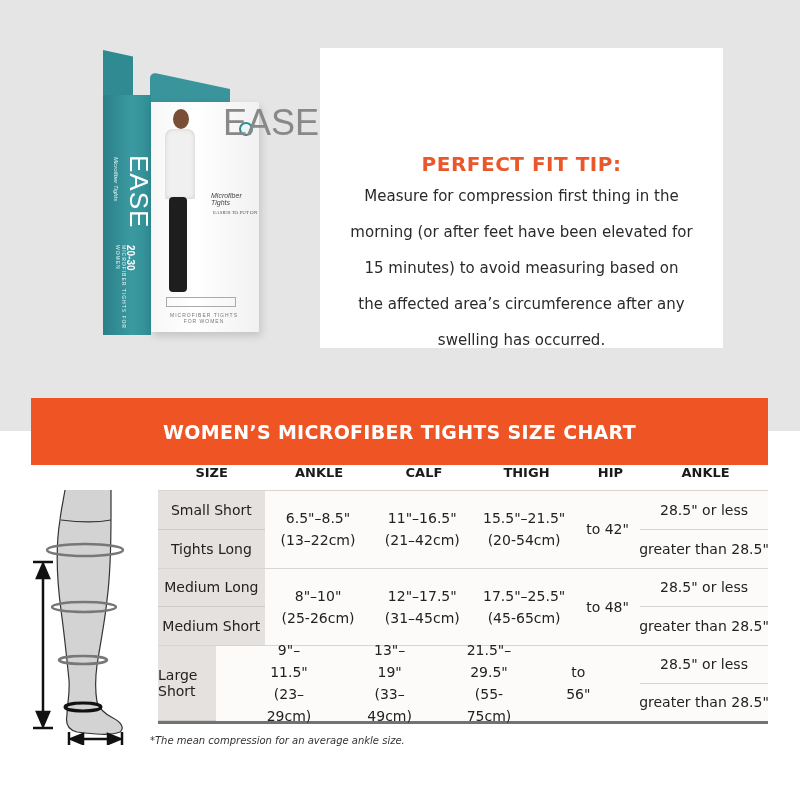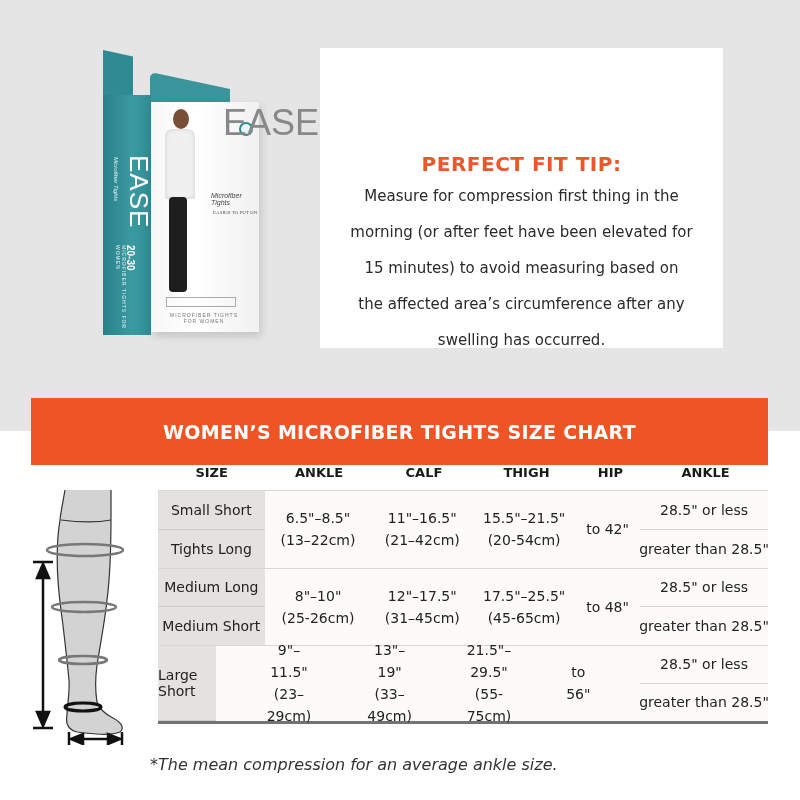--- a/index.html
+++ b/index.html
@@ -55,21 +55,21 @@
   .group { display: flex; height: 77.5px; border-bottom: 1.5px solid #d9d6d2; background: #fcfbf9; }
   .group:last-child { border-bottom: 3px solid #737373; gap: 44px; }
   .size-col { width: 110px; background: #e5e1de; display: flex; flex-direction: column; }
   .size-cell { flex: 1; display: flex; align-items: center; justify-content: center; font-size: 14px; color: #222; font-family: "DejaVu Sans", sans-serif; }
   .size-cell:first-child { border-bottom: 1px solid #cfcac6; }
   .val-cell { display: flex; flex-direction: column; align-items: center; justify-content: center; font-size: 14px; color: #222; font-family: "DejaVu Sans", sans-serif; line-height: 22px; text-align: center; }
   .len-col { width: 128px; display: flex; flex-direction: column; }
   .len-cell { flex: 1; display: flex; align-items: center; justify-content: center; font-size: 14px; color: #222; font-family: "DejaVu Sans", sans-serif; white-space: nowrap; }
   .len-cell:first-child { border-bottom: 1px solid #d6d3cf; }
 
-  .footnote { position: absolute; left: 150px; top: 755px; font-style: italic; font-size: 16px; color: #333; font-family: "DejaVu Sans", sans-serif; }
+  .footnote { position: absolute; left: 150px; top: 735px; font-style: italic; font-size: 10px; color: #333; font-family: "DejaVu Sans", sans-serif; }
 </style>
 </head>
 <body>
 
 <div class="page">
   <div class="top-bg"></div>
 
   <div class="product">
     <div class="box-hanger"></div>
     <div class="box-hanger2"></div>

